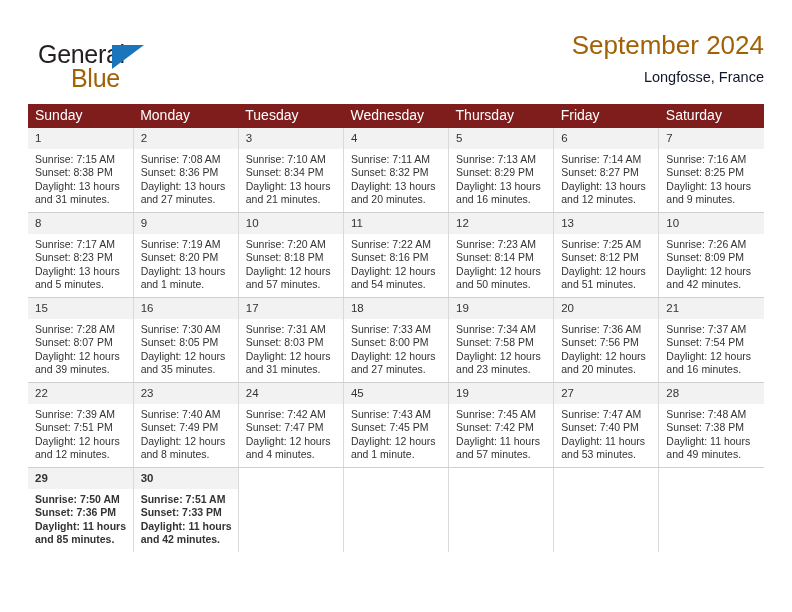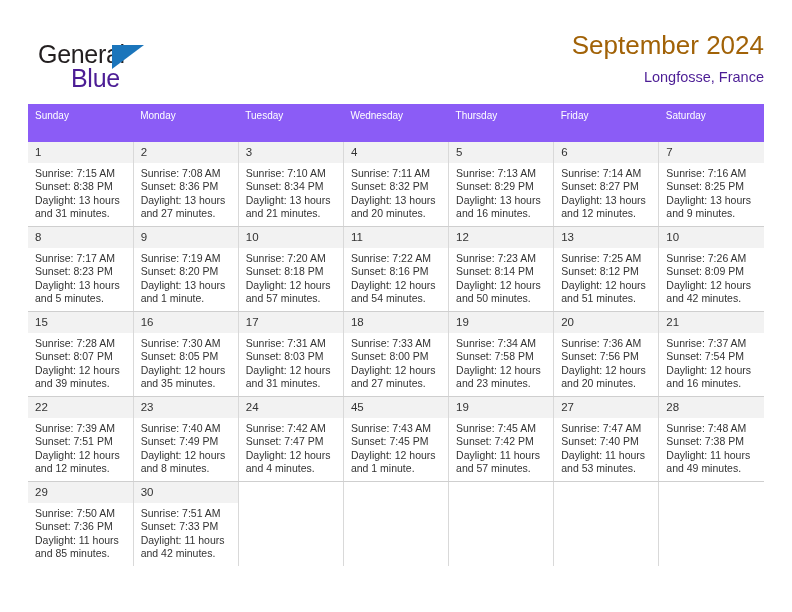--- a/index.html
+++ b/index.html
@@ -44,21 +44,21 @@
     letter-spacing: -0.3px;
     color: #231f20;
     line-height: 28px;
   }
   .logo-blue {
     position: absolute;
     left: 33px;
     top: 24px;
     font-size: 25px;
     letter-spacing: -0.3px;
-    color: #4c1d95;
+    color: #a16207;
     line-height: 28px;
   }
   .logo-tri {
     position: absolute;
     left: 74px;
     top: 5px;
     width: 0;
     height: 0;
     border-left: 32px solid #1b75bb;
     border-bottom: 24px solid transparent;
@@ -71,59 +71,60 @@
     text-align: right;
   }
   .cal-title {
     font-size: 26px;
     color: #a16207;
     line-height: 34px;
     white-space: nowrap;
   }
   .cal-subtitle {
     font-size: 14.5px;
-    color: #4c1d95;
+    color: #0f172a;
     line-height: 20px;
     margin-top: 5px;
     white-space: nowrap;
   }
 
   
   .calendar {
     position: absolute;
     left: 28px;
     top: 104px;
     width: 736px;
     border-collapse: collapse;
     table-layout: fixed;
   }
   .calendar th {
-    background: #8b5cf6;
+    background: #7f1d1d;
     color: #ffffff;
-    font-size: 10px;
+    font-size: 14px;
     font-weight: normal;
     text-align: left;
-    padding: 5px 0 20px 7px;
+    padding: 5px 0 6px 7px;
     border: none;
     height: 12px;
     line-height: 13px;
   }
   .calendar td {
     vertical-align: top;
     padding: 0;
     border-right: 1px solid #d9d9d9;
     border-bottom: 1px solid #cfcfcf;
     height: 84px;
     background: #ffffff;
   }
   .calendar td:last-child {
     border-right: none;
   }
   .calendar tr:last-child td {
     border-bottom: none;
+    font-weight: bold;
   }
   .daynum {
     background: #f2f2f2;
     font-size: 11.5px;
     color: #333333;
     padding: 4px 0 4px 7px;
     line-height: 13px;
     height: 13px;
   }
   .daynum.empty {

